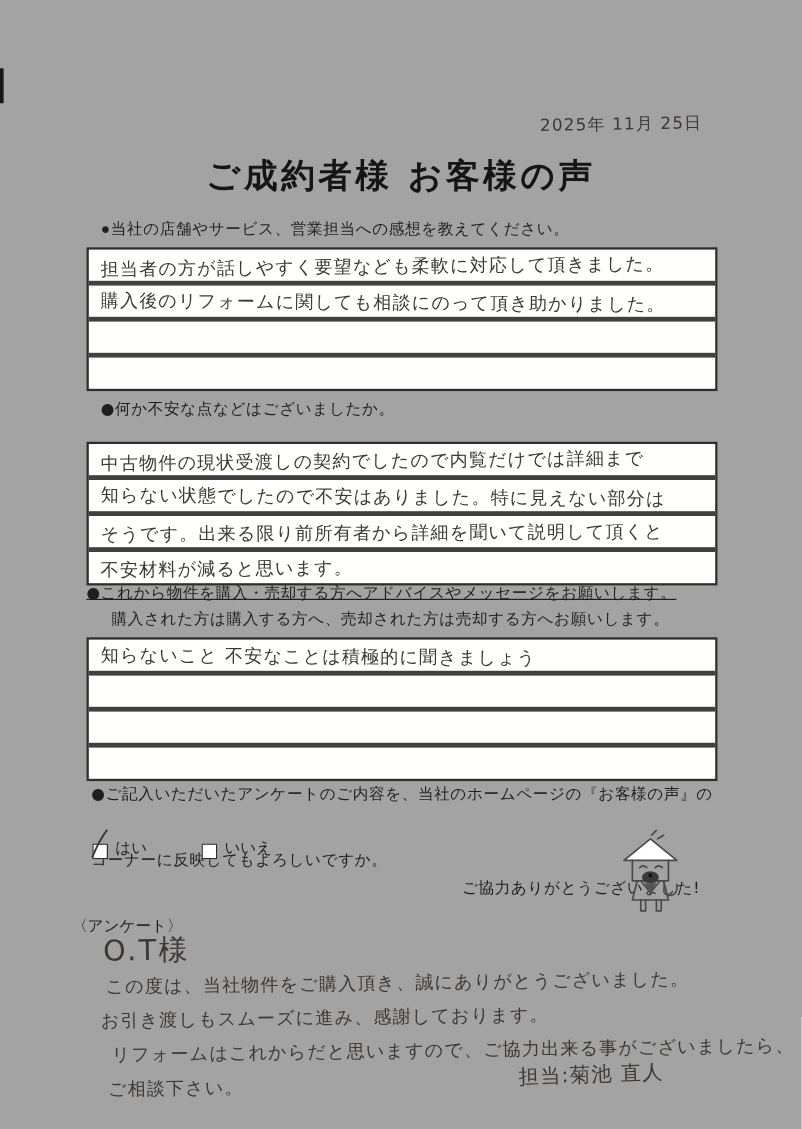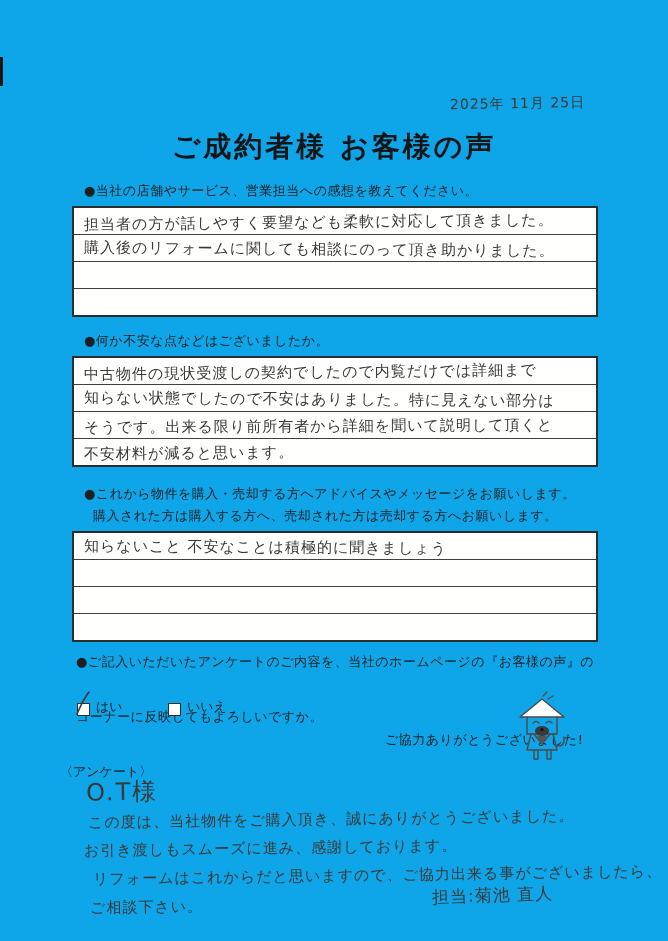--- a/index.html
+++ b/index.html
@@ -1,20 +1,20 @@
 <!DOCTYPE html>
 <html><head>
 <meta charset="utf-8">
 <style>
   html,body { margin:0; padding:0; background:#e8e8e8; }
   .page {
     position:relative;
     width:668px; height:941px;
     margin:0 auto;
-    background:#0ea5e9;
+    background:#a3a3a3;
     overflow:hidden;
     font-family:"DejaVu Sans", sans-serif;
     color:#1e1e1e;
   }
   .abs { position:absolute; }
   .printed { color:#1f1f1f; }
   .page-title {
     left:0; right:0; top:128px;
     text-align:center;
     font-size:28px; font-weight:bold;
@@ -28,21 +28,21 @@
     letter-spacing:1px;
   }
   .date-hw { font-size:14px; transform:rotate(-1deg); }
   .ansbox {
     left:72px; width:522px;
     border:2px solid #2d2d2d;
     background:#fffffe;
   }
   .ansrow {
     height:26px;
-    border-bottom:1px solid #404040;
+    border-bottom:4px solid #404040;
     position:relative;
   }
   .ansrow:last-child { border-bottom:none; }
   .ansrow .hw-line {
     position:absolute; left:10px; bottom:2px;
     font-size:15px;
   }
   .r1 { transform:rotate(-0.6deg); }
   .r2 { transform:rotate(0.4deg); }
   .r3 { transform:rotate(-0.3deg); }
@@ -69,49 +69,49 @@
 <body>
 
 <div class="page">
 
   <div class="abs edge-artifact"></div>
 
   <div class="abs hw date-hw" style="left:450px; top:95px;">2025年 11月 25日</div>
 
   <div class="abs page-title">ご成約者様 お客様の声</div>
 
-  <div class="abs printed q-label" style="left:84px; top:182px;">●当社の店舗やサービス、営業担当への感想を教えてください。</div>
+  <div class="abs printed q-label" style="left:84px; top:182px;font-family:Liberation Serif, serif;">●当社の店舗やサービス、営業担当への感想を教えてください。</div>
   <div class="abs ansbox" style="top:206px;">
     <div class="ansrow">
       <span class="hw hw-line r1">担当者の方が話しやすく要望なども柔軟に対応して頂きました。</span>
     </div>
     <div class="ansrow">
       <span class="hw hw-line r2">購入後のリフォームに関しても相談にのって頂き助かりました。</span>
     </div>
     <div class="ansrow"></div>
     <div class="ansrow"></div>
   </div>
 
   <div class="abs printed q-label" style="left:84px; top:332px;">●何か不安な点などはございましたか。</div>
-  <div class="abs ansbox" style="top:356px;">
+  <div class="abs ansbox" style="top:368px;">
     <div class="ansrow">
       <span class="hw hw-line r1">中古物件の現状受渡しの契約でしたので内覧だけでは詳細まで</span>
     </div>
     <div class="ansrow">
       <span class="hw hw-line r2">知らない状態でしたので不安はありました。特に見えない部分は</span>
     </div>
     <div class="ansrow">
       <span class="hw hw-line r3">そうです。出来る限り前所有者から詳細を聞いて説明して頂くと</span>
     </div>
     <div class="ansrow">
       <span class="hw hw-line r1">不安材料が減ると思います。</span>
     </div>
   </div>
 
-  <div class="abs printed q-label" style="left:84px; top:485px;">●これから物件を購入・売却する方へアドバイスやメッセージをお願いします。</div>
+  <div class="abs printed q-label" style="left:72px; top:485px;text-decoration:underline;">●これから物件を購入・売却する方へアドバイスやメッセージをお願いします。</div>
   <div class="abs printed q-label" style="left:93px; top:507px;">購入された方は購入する方へ、売却された方は売却する方へお願いします。</div>
   <div class="abs ansbox" style="top:531px;">
     <div class="ansrow">
       <span class="hw hw-line r2">知らないこと 不安なことは積極的に聞きましょう</span>
     </div>
     <div class="ansrow"></div>
     <div class="ansrow"></div>
     <div class="ansrow"></div>
   </div>
 

